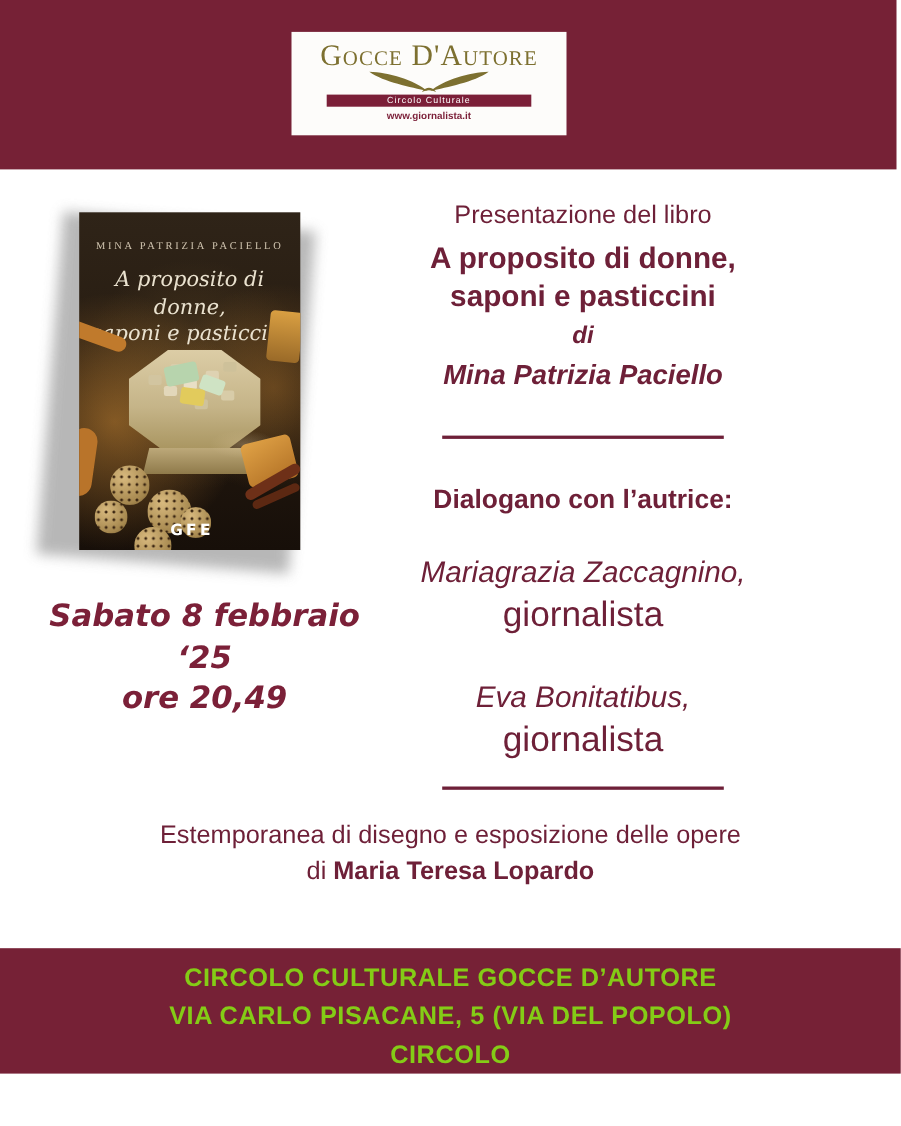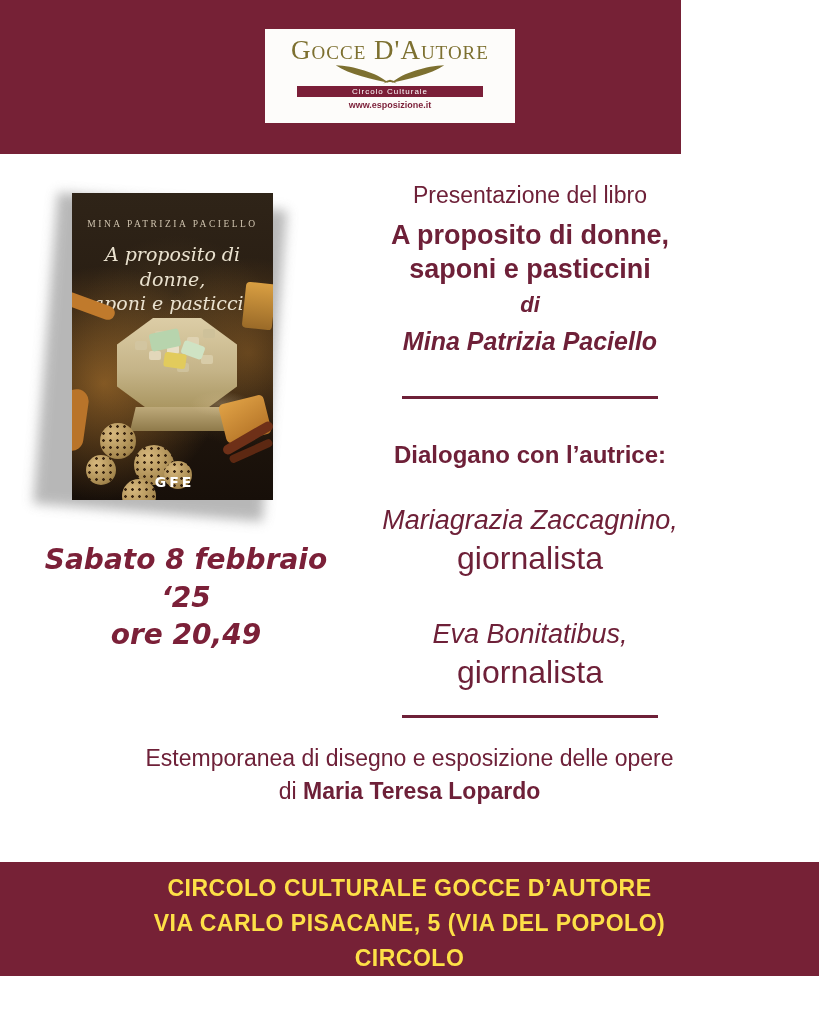--- a/index.html
+++ b/index.html
@@ -8,21 +8,21 @@
     --olive: #7d7030;
     --bar-red: #7b1f38;
   }
   html,body{margin:0;padding:0;background:#ffffff;}
   .flyer{
     position:relative; width:819px; height:1024px; margin:0 auto;
     background:#ffffff; overflow:hidden;
     font-family:"Liberation Sans", sans-serif;
   }
   
-  .band-top{position:absolute;left:0;top:0;width:681px;height:154px;background:var(--maroon);}
+  .band-top{position:absolute;left:0;top:0;width:815px;height:154px;background:var(--maroon);}
   .logo-card{
     position:absolute;left:265px;top:29px;width:250px;height:94px;background:#fdfcfa;
     display:flex;flex-direction:column;align-items:center;justify-content:flex-start;
   }
   .logo-title{
     margin-top:8px;font-family:"Liberation Serif", serif;font-variant:small-caps;
     font-size:27px;line-height:1;color:var(--olive);letter-spacing:1px;
   }
   .logo-book{width:142px;height:22px;margin-top:-1px;}
   .logo-bar{
@@ -116,42 +116,42 @@
   .role{font-size:32px;font-weight:400;margin-top:4px !important;}
   
   .exhibition{
     position:absolute;left:0;top:742px;width:819px;text-align:center;
     color:var(--maroon-text);font-size:23px;line-height:1.42;
   }
   .exhibition strong{font-weight:bold;text-align:center;}
   
   .band-bottom{
     position:absolute;left:0;top:862px;width:819px;height:114px;background:var(--maroon);
-    color:#fde047;text-align:center;font-weight:bold;font-size:23px;letter-spacing:.5px;
+    color:#84cc16;text-align:center;font-weight:bold;font-size:23px;letter-spacing:.5px;
     padding-top:9px;box-sizing:border-box;
   }
   .band-bottom div{line-height:35px;}
 </style>
 </head>
 <body>
 
 <div class="flyer">
 
   <div class="band-top">
     <div class="logo-card">
       <div class="logo-title">Gocce D'Autore</div>
       <svg class="logo-book" viewBox="0 0 160 30" aria-hidden="true">
         <path d="M6,3 C30,4 62,13 78,27 C58,22 24,16 6,3 Z" fill="#7d7030"></path>
         <path d="M154,3 C130,4 98,13 82,27 C102,22 136,16 154,3 Z" fill="#7d7030"></path>
         <path d="M71,28 Q80,18 89,28 Q80,24 71,28 Z" fill="#7d7030"></path>
       </svg>
       <div class="logo-bar">
         <span>Circolo Culturale</span>
       </div>
-      <div class="logo-site">www.esposizione.it</div>
+      <div class="logo-site">www.giornalista.it</div>
     </div>
   </div>
 
   <div class="book-wrap">
     <div class="book-shadow"></div>
     <div class="book-cover">
       <div class="bc-author">MINA PATRIZIA PACIELLO</div>
       <div class="bc-title">
         <span>A proposito di donne,</span><br>
         <span>saponi e pasticcini</span>

